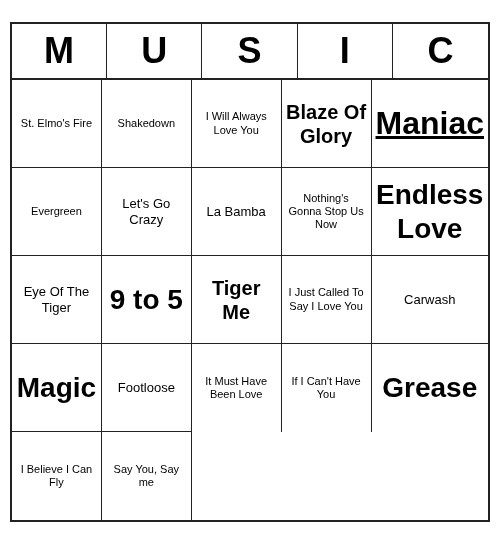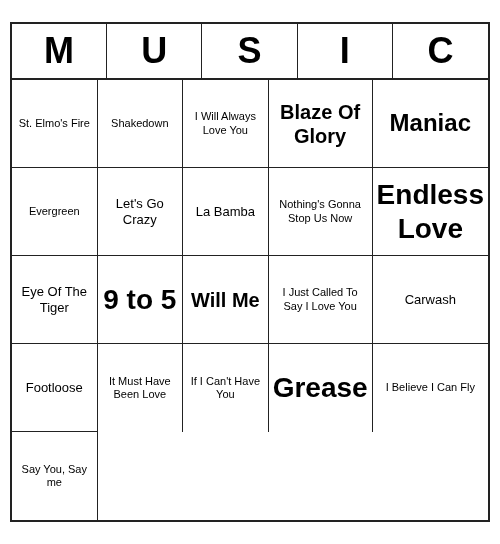--- a/index.html
+++ b/index.html
@@ -46,21 +46,21 @@
     }
     .cell:nth-child(5n) { border-right: none; }
     .cell:nth-last-child(-n+5) { border-bottom: none; }
     .cell span {
       display: block;
       width: 100%;
     }
     .small { font-size: 11px; }
     .medium { font-size: 13px; }
     .large { font-size: 20px; font-weight: bold; }
-    .xlarge { font-size: 24px; font-weight: bold; }
+    .xlarge { font-size: 32px; font-weight: bold; text-decoration: underline; }
     .xxlarge { font-size: 28px; font-weight: bold; }
   </style>
 </head>
 <body>
 
 <div class="bingo-card">
   <div class="bingo-header">
   <div class="header-cell">M</div>
       <div class="header-cell">U</div>
       <div class="header-cell">S</div>
@@ -98,27 +98,30 @@
       <div class="cell">
         <span class="xxlarge">Endless Love</span>
       </div>
       <div class="cell">
         <span class="medium">Eye Of The Tiger</span>
       </div>
       <div class="cell">
         <span class="xxlarge">9 to 5</span>
       </div>
       <div class="cell">
-        <span class="large">Will Me</span>
+        <span class="large">Tiger Me</span>
       </div>
       <div class="cell">
         <span class="small">I Just Called To Say I Love You</span>
       </div>
       <div class="cell">
         <span class="medium">Carwash</span>
+      </div>
+      <div class="cell">
+        <span class="xxlarge">Magic</span>
       </div>
       <div class="cell">
         <span class="medium">Footloose</span>
       </div>
       <div class="cell">
         <span class="small">It Must Have Been Love</span>
       </div>
       <div class="cell">
         <span class="small">If I Can't Have You</span>
       </div>

